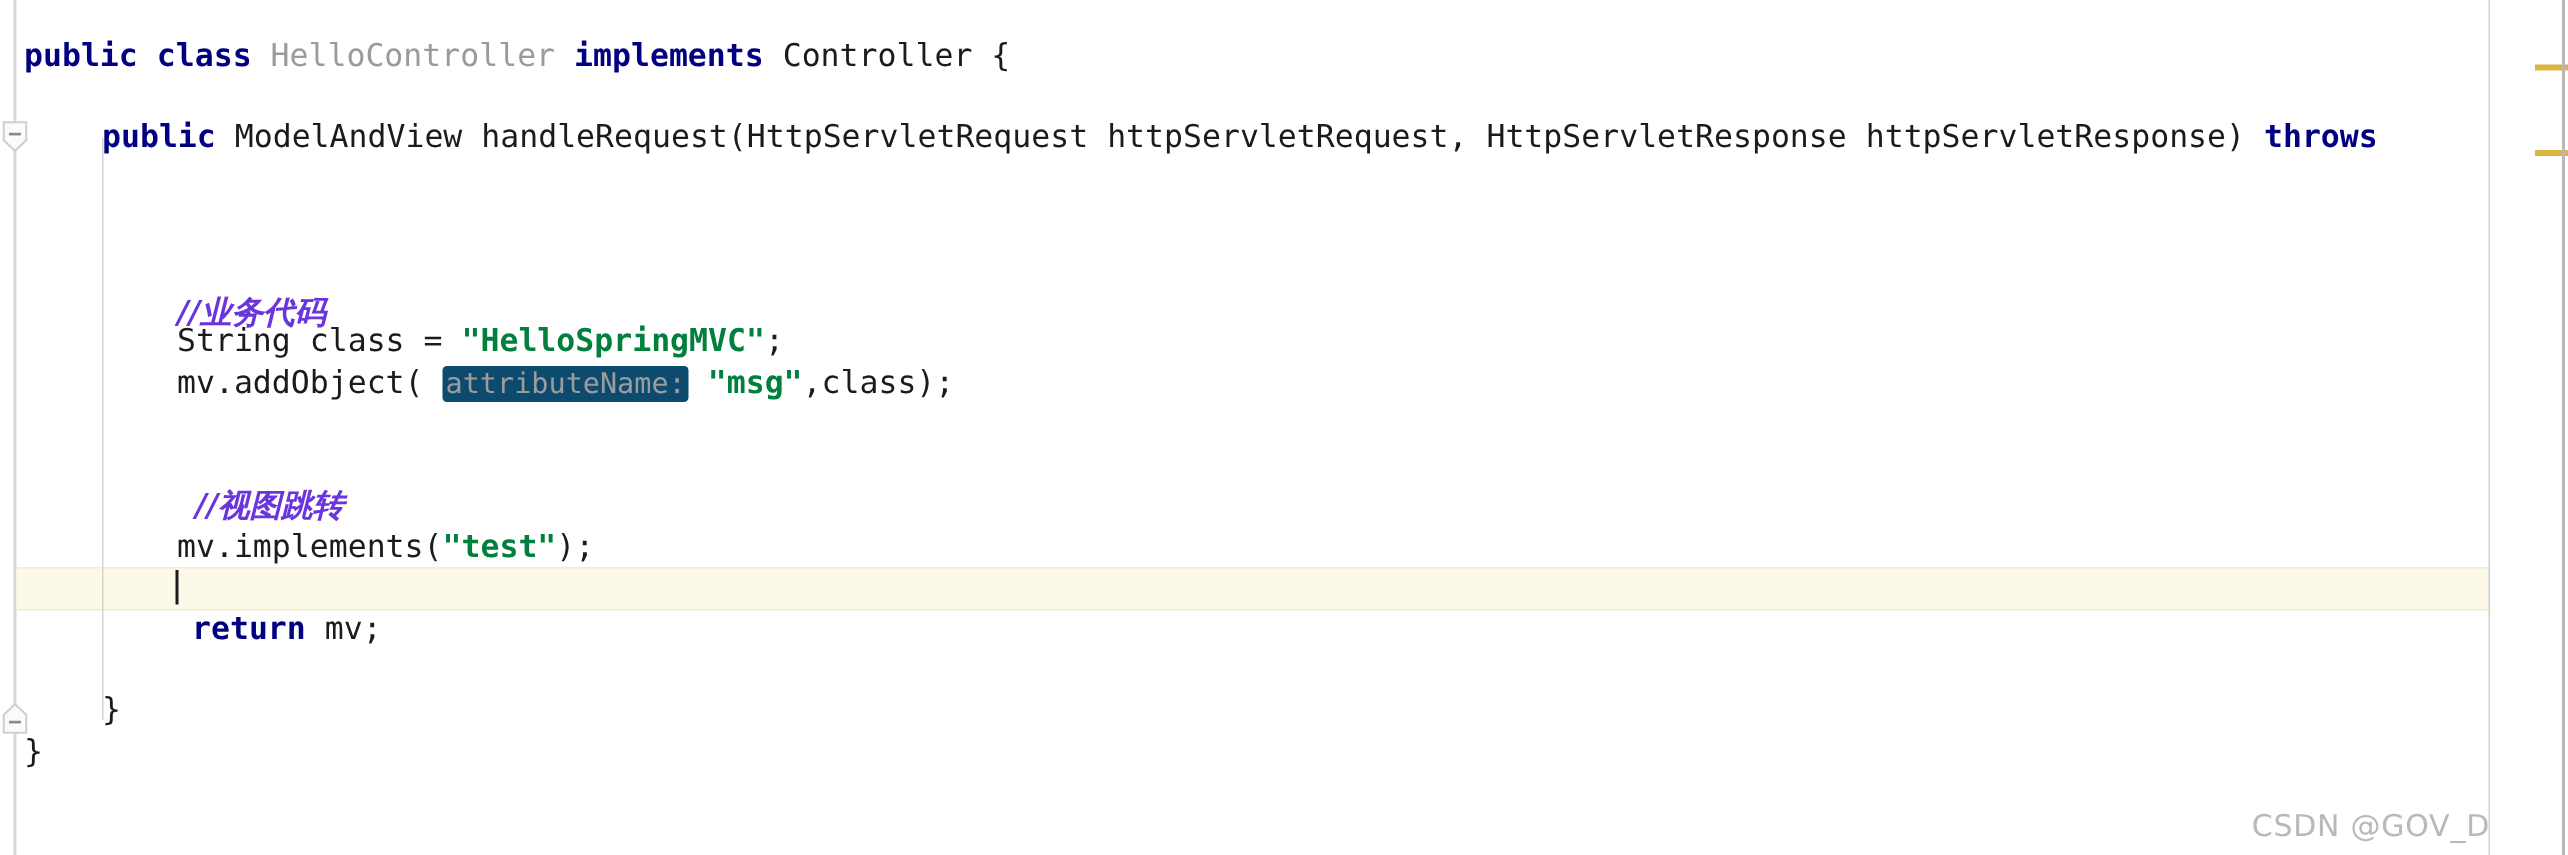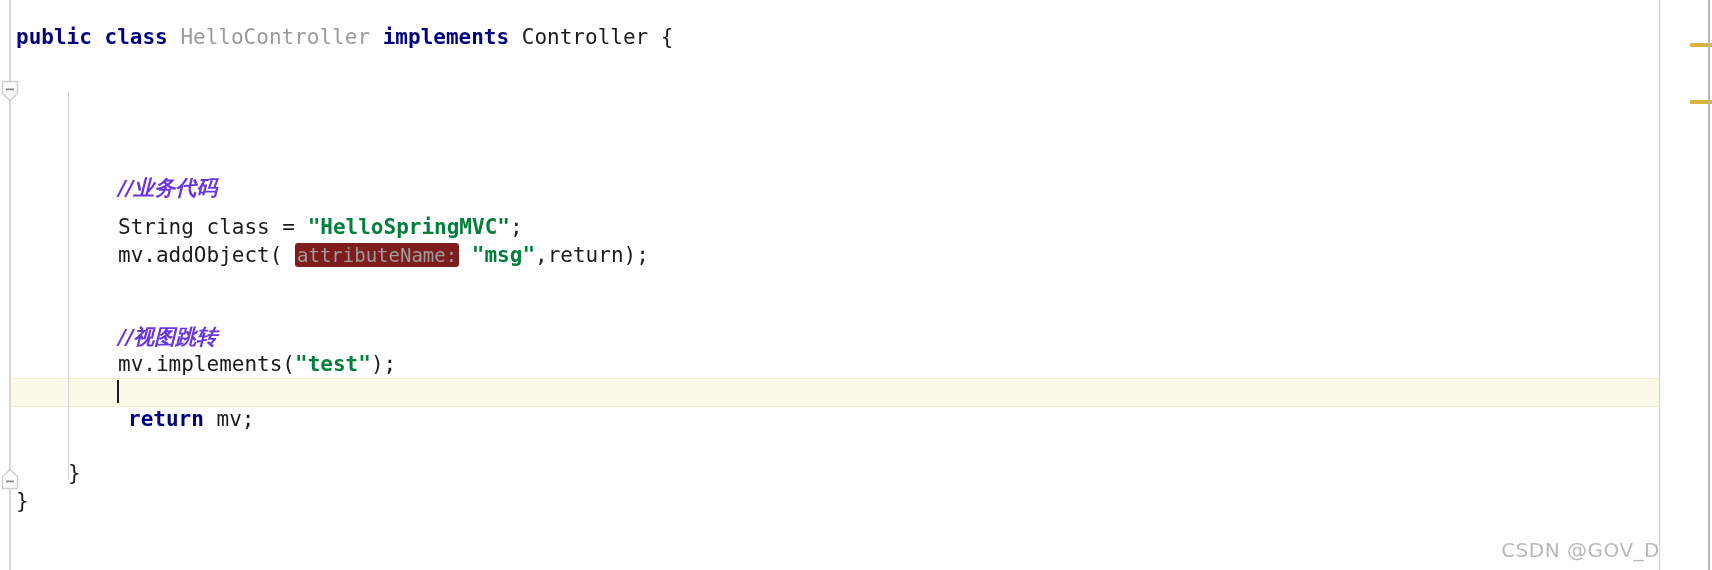--- a/index.html
+++ b/index.html
@@ -85,21 +85,21 @@
 
   
   .tok-kw      { color: #000080; font-weight: bold; }
   .tok-plain   { color: #1b1b1b; }
   .tok-class   { color: #9b9b9b; }
   .tok-string  { color: #007f3d; font-weight: bold; }
   .tok-comment { color: #6a35dd; font-style: italic; font-weight: bold;
                  font-family: "DejaVu Serif", serif; }
   .tok-hint {
     color: #9c9c9c;
-    background: #7f1d1d;
+    background: #0c4a6e;
     border-radius: 3px;
     padding: 1px 2px;
     font-size: 19px;
   }
 
   
   .caret {
     position: absolute;
     width: 2px;
     height: 23px;
@@ -162,24 +162,25 @@
     </svg>
   </div>
 
   <div class="caret-line-hl border-top" style="top:378px;"></div>
 
   <div class="indent-guide" style="left:68px; top:92px; height:388px;"></div>
 
   <div class="code-area">
 
     <div class="code-line" style="top:24px;  left:5px;"><span class="tok-kw">public</span><span class="tok-plain"> </span><span class="tok-kw">class</span><span class="tok-plain"> </span><span class="tok-class">HelloController</span><span class="tok-plain"> </span><span class="tok-kw">implements</span><span class="tok-plain"> </span><span class="tok-plain">Controller {</span></div>
-    <div class="code-line" style="top:174px; left:107px;text-align:center;"><span class="tok-comment">//业务代码</span></div>
+    <div class="code-line" style="top:78px;  left:57px;"><span class="tok-kw">public</span><span class="tok-plain"> ModelAndView handleRequest(HttpServletRequest httpServletRequest, HttpServletResponse httpServletResponse) </span><span class="tok-kw">throws</span></div>
+    <div class="code-line" style="top:194px; left:107px;text-align:center;"><span class="tok-comment">//业务代码</span></div>
     <div class="code-line" style="top:214px; left:107px;"><span class="tok-plain">String class = </span><span class="tok-string">"HelloSpringMVC"</span><span class="tok-plain">;</span></div>
-    <div class="code-line" style="top:242px; left:107px;"><span class="tok-plain">mv.addObject( </span><span class="tok-hint">attributeName:</span><span class="tok-plain"> </span><span class="tok-string">"msg"</span><span class="tok-plain">,return);</span></div>
-    <div class="code-line" style="top:323px; left:107px;"><span class="tok-comment">//视图跳转</span></div>
+    <div class="code-line" style="top:242px; left:107px;"><span class="tok-plain">mv.addObject( </span><span class="tok-hint">attributeName:</span><span class="tok-plain"> </span><span class="tok-string">"msg"</span><span class="tok-plain">,class);</span></div>
+    <div class="code-line" style="top:323px; left:119px;"><span class="tok-comment">//视图跳转</span></div>
     <div class="code-line" style="top:351px; left:107px;"><span class="tok-plain">mv.implements(</span><span class="tok-string">"test"</span><span class="tok-plain">);</span></div>
     <div class="code-line" style="top:406px; left:117px;"><span class="tok-kw">return</span><span class="tok-plain"> mv;</span></div>
     <div class="code-line" style="top:460px; left:57px;"><span class="tok-plain">}</span></div>
     <div class="code-line" style="top:488px; left:5px;"><span class="tok-plain">}</span></div>
 
     <div class="caret" style="left:106px; top:380px;"></div>
   </div>
 
   <div class="right-divider" style="left:1659px;"></div>
   <div class="marker-stripe" style="left:1690px; top:43px;  width:22px;"></div>

